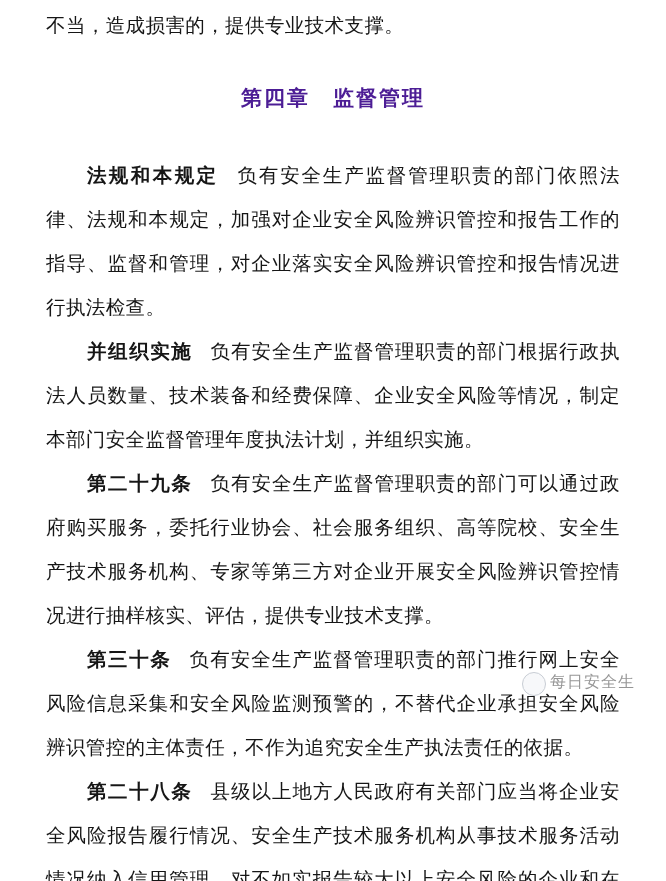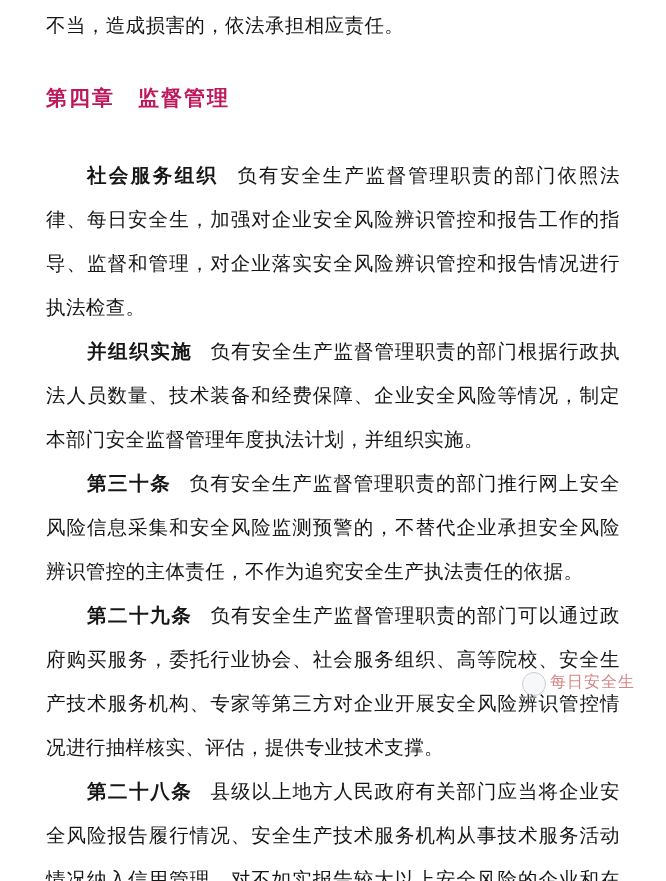--- a/index.html
+++ b/index.html
@@ -37,24 +37,24 @@
   .para-continued {
     text-indent: 0;
   }
   .para-indent {
     text-indent: 2.1em;
   }
   .chapter-heading {
     font-size: 21px;
     line-height: 44px;
     font-weight: 700;
-    text-align: left;
+    text-align: center;
     margin: 0;
     letter-spacing: 2px;
-    color: #be185d;
+    color: #4c1d95;
   }
   .spacer-after-first {
     height: 28px;
   }
   .spacer-after-heading {
     height: 34px;
   }
   .art-label {
     font-weight: 700;
     letter-spacing: 1px;
@@ -80,48 +80,48 @@
     height: 22px;
     border-radius: 50%;
     border: 1.5px solid #9aa3b0;
     background: #f2f4f7;
   }
   .watermark .wm-text {
     position: absolute;
     left: 34px;
     top: 12px;
     font-size: 16px;
-    color: #b91c1c;
+    color: #404040;
     font-family: "Liberation Sans", sans-serif;
     white-space: nowrap;
     letter-spacing: 1px;
   }
 </style>
 </head>
 <body>
 
 <div class="page">
 
   <div class="doc-body">
 
-    <p class="para para-continued">不当，造成损害的，依法承担相应责任。</p>
+    <p class="para para-continued">不当，造成损害的，提供专业技术支撑。</p>
 
     <div class="spacer-after-first"></div>
 
     <h2 class="chapter-heading">第四章　监督管理</h2>
 
     <div class="spacer-after-heading"></div>
 
-    <p class="para para-indent"><span class="art-label">社会服务组织</span><span class="art-gap"></span><span>负有安全生产监督管理职责的部门依照法律、每日安全生，加强对企业安全风险辨识管控和报告工作的指导、监督和管理，对企业落实安全风险辨识管控和报告情况进行执法检查。</span></p>
+    <p class="para para-indent"><span class="art-label">法规和本规定</span><span class="art-gap"></span><span>负有安全生产监督管理职责的部门依照法律、法规和本规定，加强对企业安全风险辨识管控和报告工作的指导、监督和管理，对企业落实安全风险辨识管控和报告情况进行执法检查。</span></p>
 
     <p class="para para-indent"><span class="art-label">并组织实施</span><span class="art-gap"></span><span>负有安全生产监督管理职责的部门根据行政执法人员数量、技术装备和经费保障、企业安全风险等情况，制定本部门安全监督管理年度执法计划，并组织实施。</span></p>
 
+    <p class="para para-indent"><span class="art-label">第二十九条</span><span class="art-gap"></span><span>负有安全生产监督管理职责的部门可以通过政府购买服务，委托行业协会、社会服务组织、高等院校、安全生产技术服务机构、专家等第三方对企业开展安全风险辨识管控情况进行抽样核实、评估，提供专业技术支撑。</span></p>
+
     <p class="para para-indent"><span class="art-label">第三十条</span><span class="art-gap"></span><span>负有安全生产监督管理职责的部门推行网上安全风险信息采集和安全风险监测预警的，不替代企业承担安全风险辨识管控的主体责任，不作为追究安全生产执法责任的依据。</span></p>
-
-    <p class="para para-indent"><span class="art-label">第二十九条</span><span class="art-gap"></span><span>负有安全生产监督管理职责的部门可以通过政府购买服务，委托行业协会、社会服务组织、高等院校、安全生产技术服务机构、专家等第三方对企业开展安全风险辨识管控情况进行抽样核实、评估，提供专业技术支撑。</span></p>
 
     <p class="para para-indent"><span class="art-label">第二十八条</span><span class="art-gap"></span><span>县级以上地方人民政府有关部门应当将企业安全风险报告履行情况、安全生产技术服务机构从事技术服务活动情况纳入信用管理，对不如实报告较大以上安全风险的企业和在技术服务中存在弄虚作假行为的安全生产技术服务机构，按照国家和省有关规定实施惩戒。</span></p>
 
   </div>
 
   <div class="watermark">
     <div class="wm-circle"></div>
     <div class="wm-text">每日安全生</div>
   </div>
 

